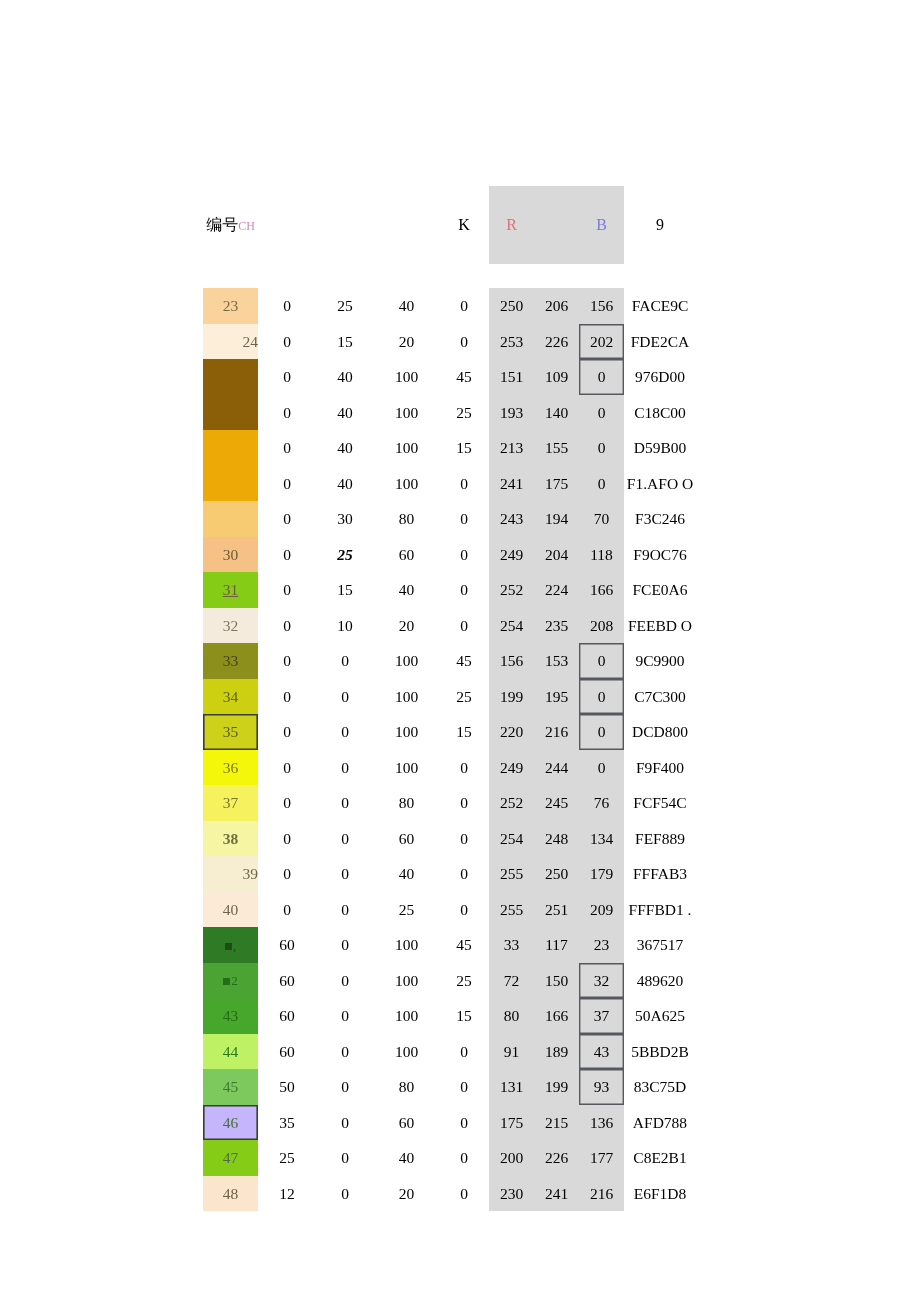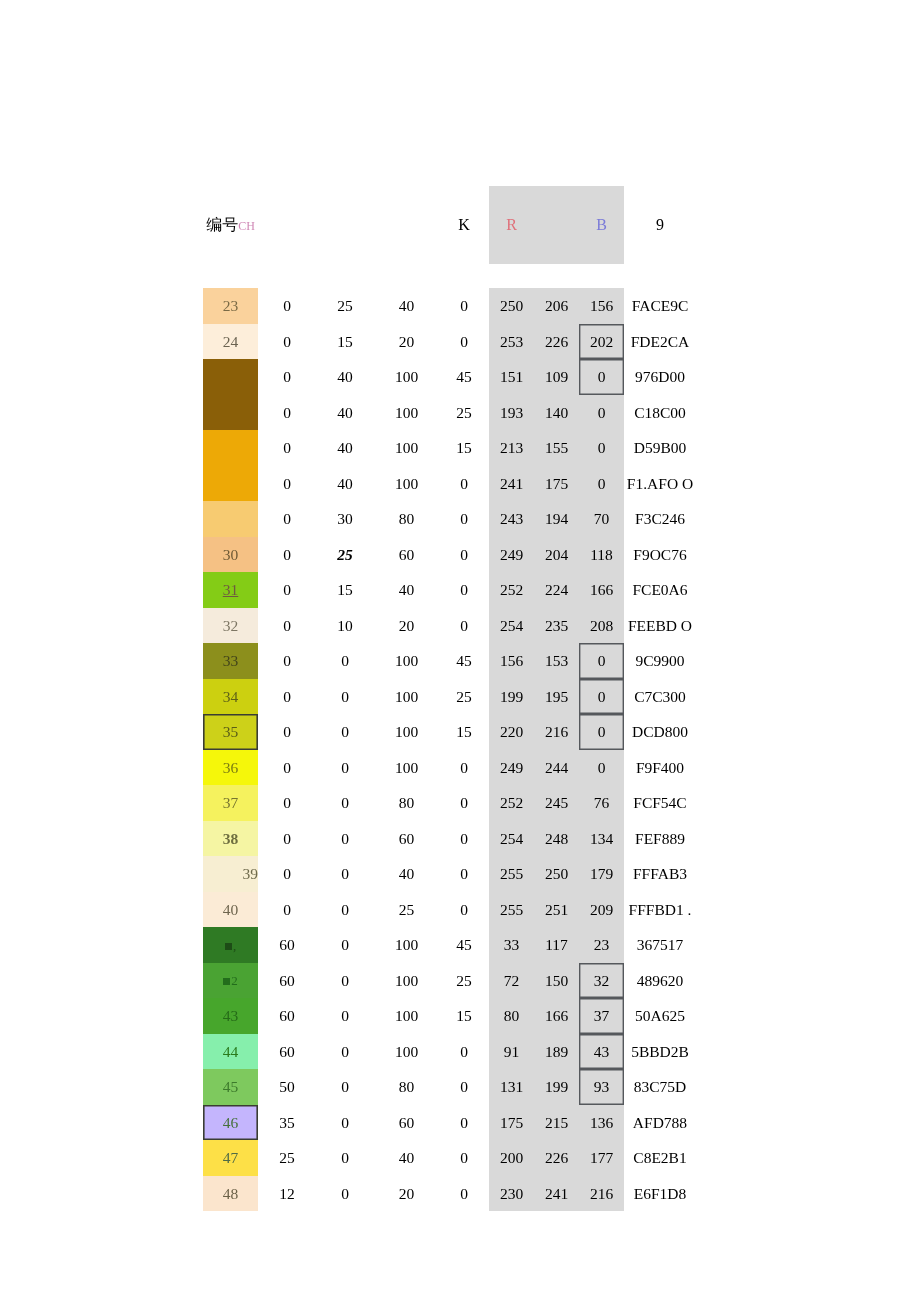--- a/index.html
+++ b/index.html
@@ -179,21 +179,21 @@
           <td class="cell-num">0</td>
           <td class="cell-num">25</td>
           <td class="cell-num">40</td>
           <td class="cell-num">0</td>
           <td class="rgb-cell">250</td>
           <td class="rgb-cell">206</td>
           <td class="rgb-cell">156</td>
           <td class="hex-cell">FACE9C</td>
         </tr>
         <tr class="data-row">
-          <td class="swatch" style="background: rgb(253, 238, 218); color: rgb(107, 99, 81);">24</td>
+          <td class="swatch" style="background: rgb(253, 238, 218); color: rgb(107, 99, 81); text-align: right;">24</td>
           <td class="cell-num">0</td>
           <td class="cell-num">15</td>
           <td class="cell-num">20</td>
           <td class="cell-num">0</td>
           <td class="rgb-cell">253</td>
           <td class="rgb-cell">226</td>
           <td class="rgb-cell sel-box">202</td>
           <td class="hex-cell">FDE2CA</td>
         </tr>
         <tr class="data-row">
@@ -399,21 +399,21 @@
           <td class="cell-num">60</td>
           <td class="cell-num">0</td>
           <td class="cell-num">100</td>
           <td class="cell-num">15</td>
           <td class="rgb-cell">80</td>
           <td class="rgb-cell">166</td>
           <td class="rgb-cell sel-box">37</td>
           <td class="hex-cell">50A625</td>
         </tr>
         <tr class="data-row">
-          <td class="swatch" style="background: #86efac; color: rgb(42, 122, 28); font-family: Liberation Serif, serif;">44</td>
+          <td class="swatch" style="background: #bef264; color: rgb(42, 122, 28); font-family: Liberation Serif, serif;">44</td>
           <td class="cell-num">60</td>
           <td class="cell-num">0</td>
           <td class="cell-num">100</td>
           <td class="cell-num">0</td>
           <td class="rgb-cell">91</td>
           <td class="rgb-cell">189</td>
           <td class="rgb-cell sel-box">43</td>
           <td class="hex-cell">5BBD2B</td>
         </tr>
         <tr class="data-row">
@@ -432,21 +432,21 @@
           <td class="cell-num">35</td>
           <td class="cell-num">0</td>
           <td class="cell-num">60</td>
           <td class="cell-num">0</td>
           <td class="rgb-cell">175</td>
           <td class="rgb-cell">215</td>
           <td class="rgb-cell">136</td>
           <td class="hex-cell">AFD788</td>
         </tr>
         <tr class="data-row">
-          <td class="swatch" style="background: #fde047; color: rgb(79, 107, 70);">47</td>
+          <td class="swatch" style="background: #84cc16; color: rgb(79, 107, 70);">47</td>
           <td class="cell-num">25</td>
           <td class="cell-num">0</td>
           <td class="cell-num">40</td>
           <td class="cell-num">0</td>
           <td class="rgb-cell">200</td>
           <td class="rgb-cell">226</td>
           <td class="rgb-cell">177</td>
           <td class="hex-cell">C8E2B1</td>
         </tr>
         <tr class="data-row">

